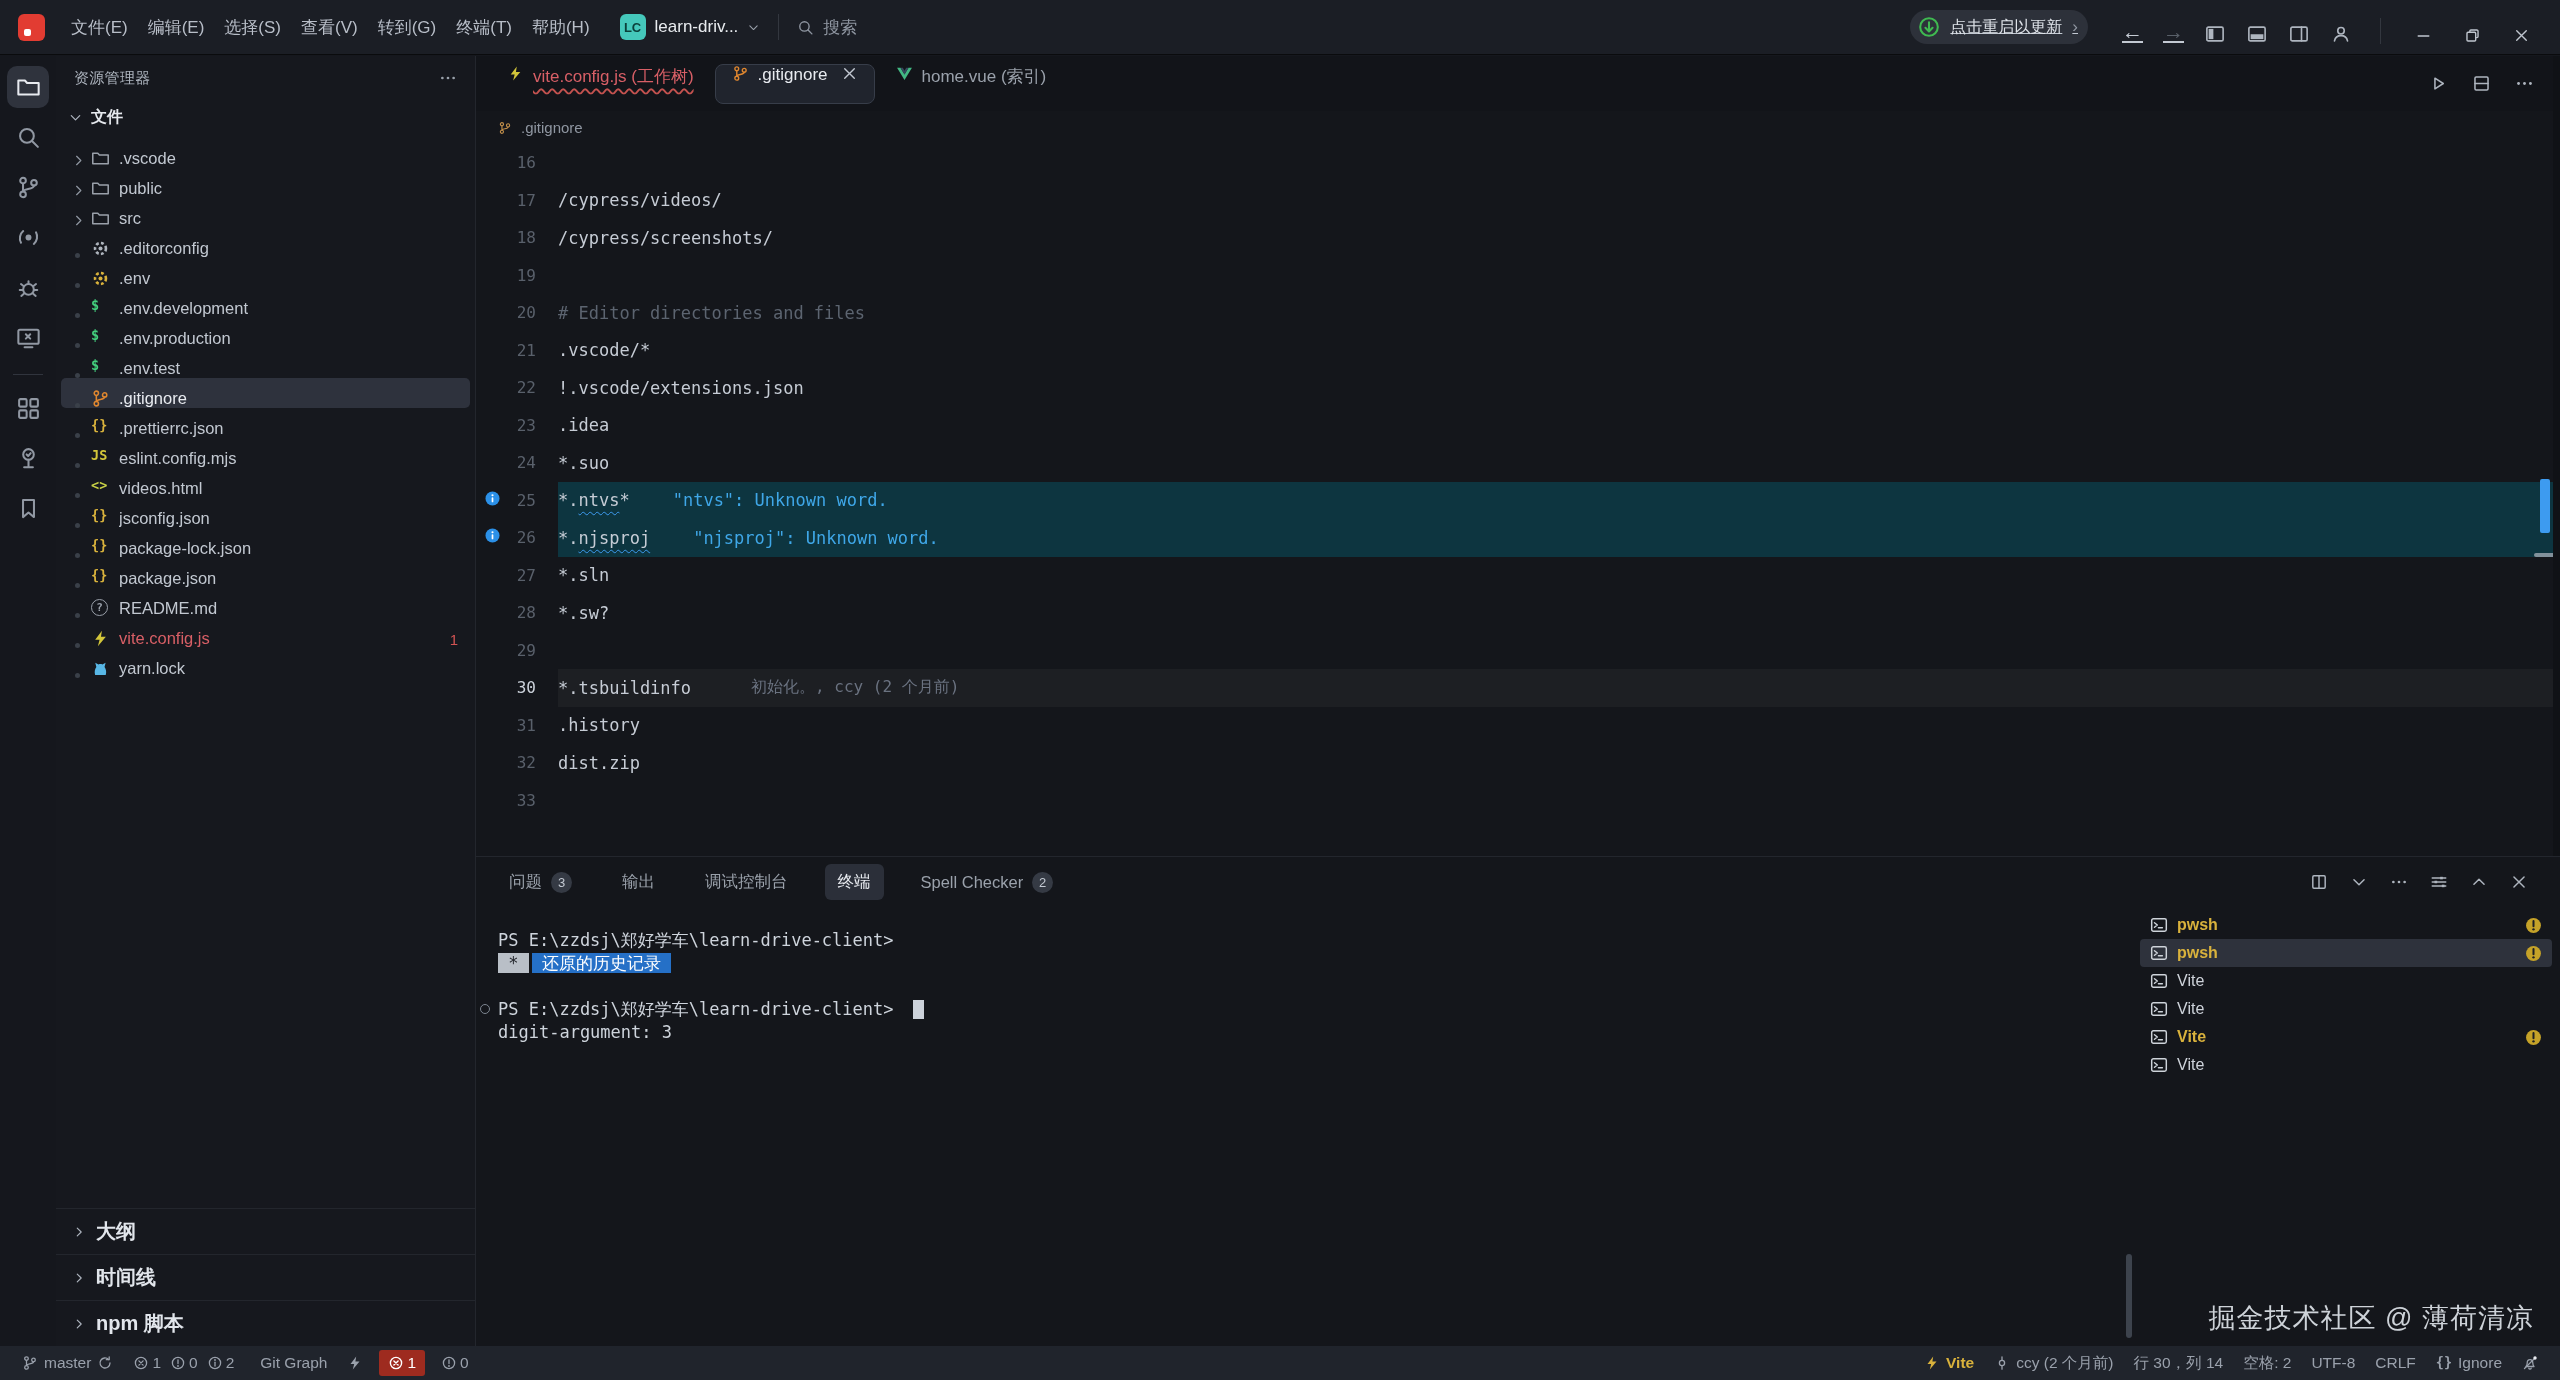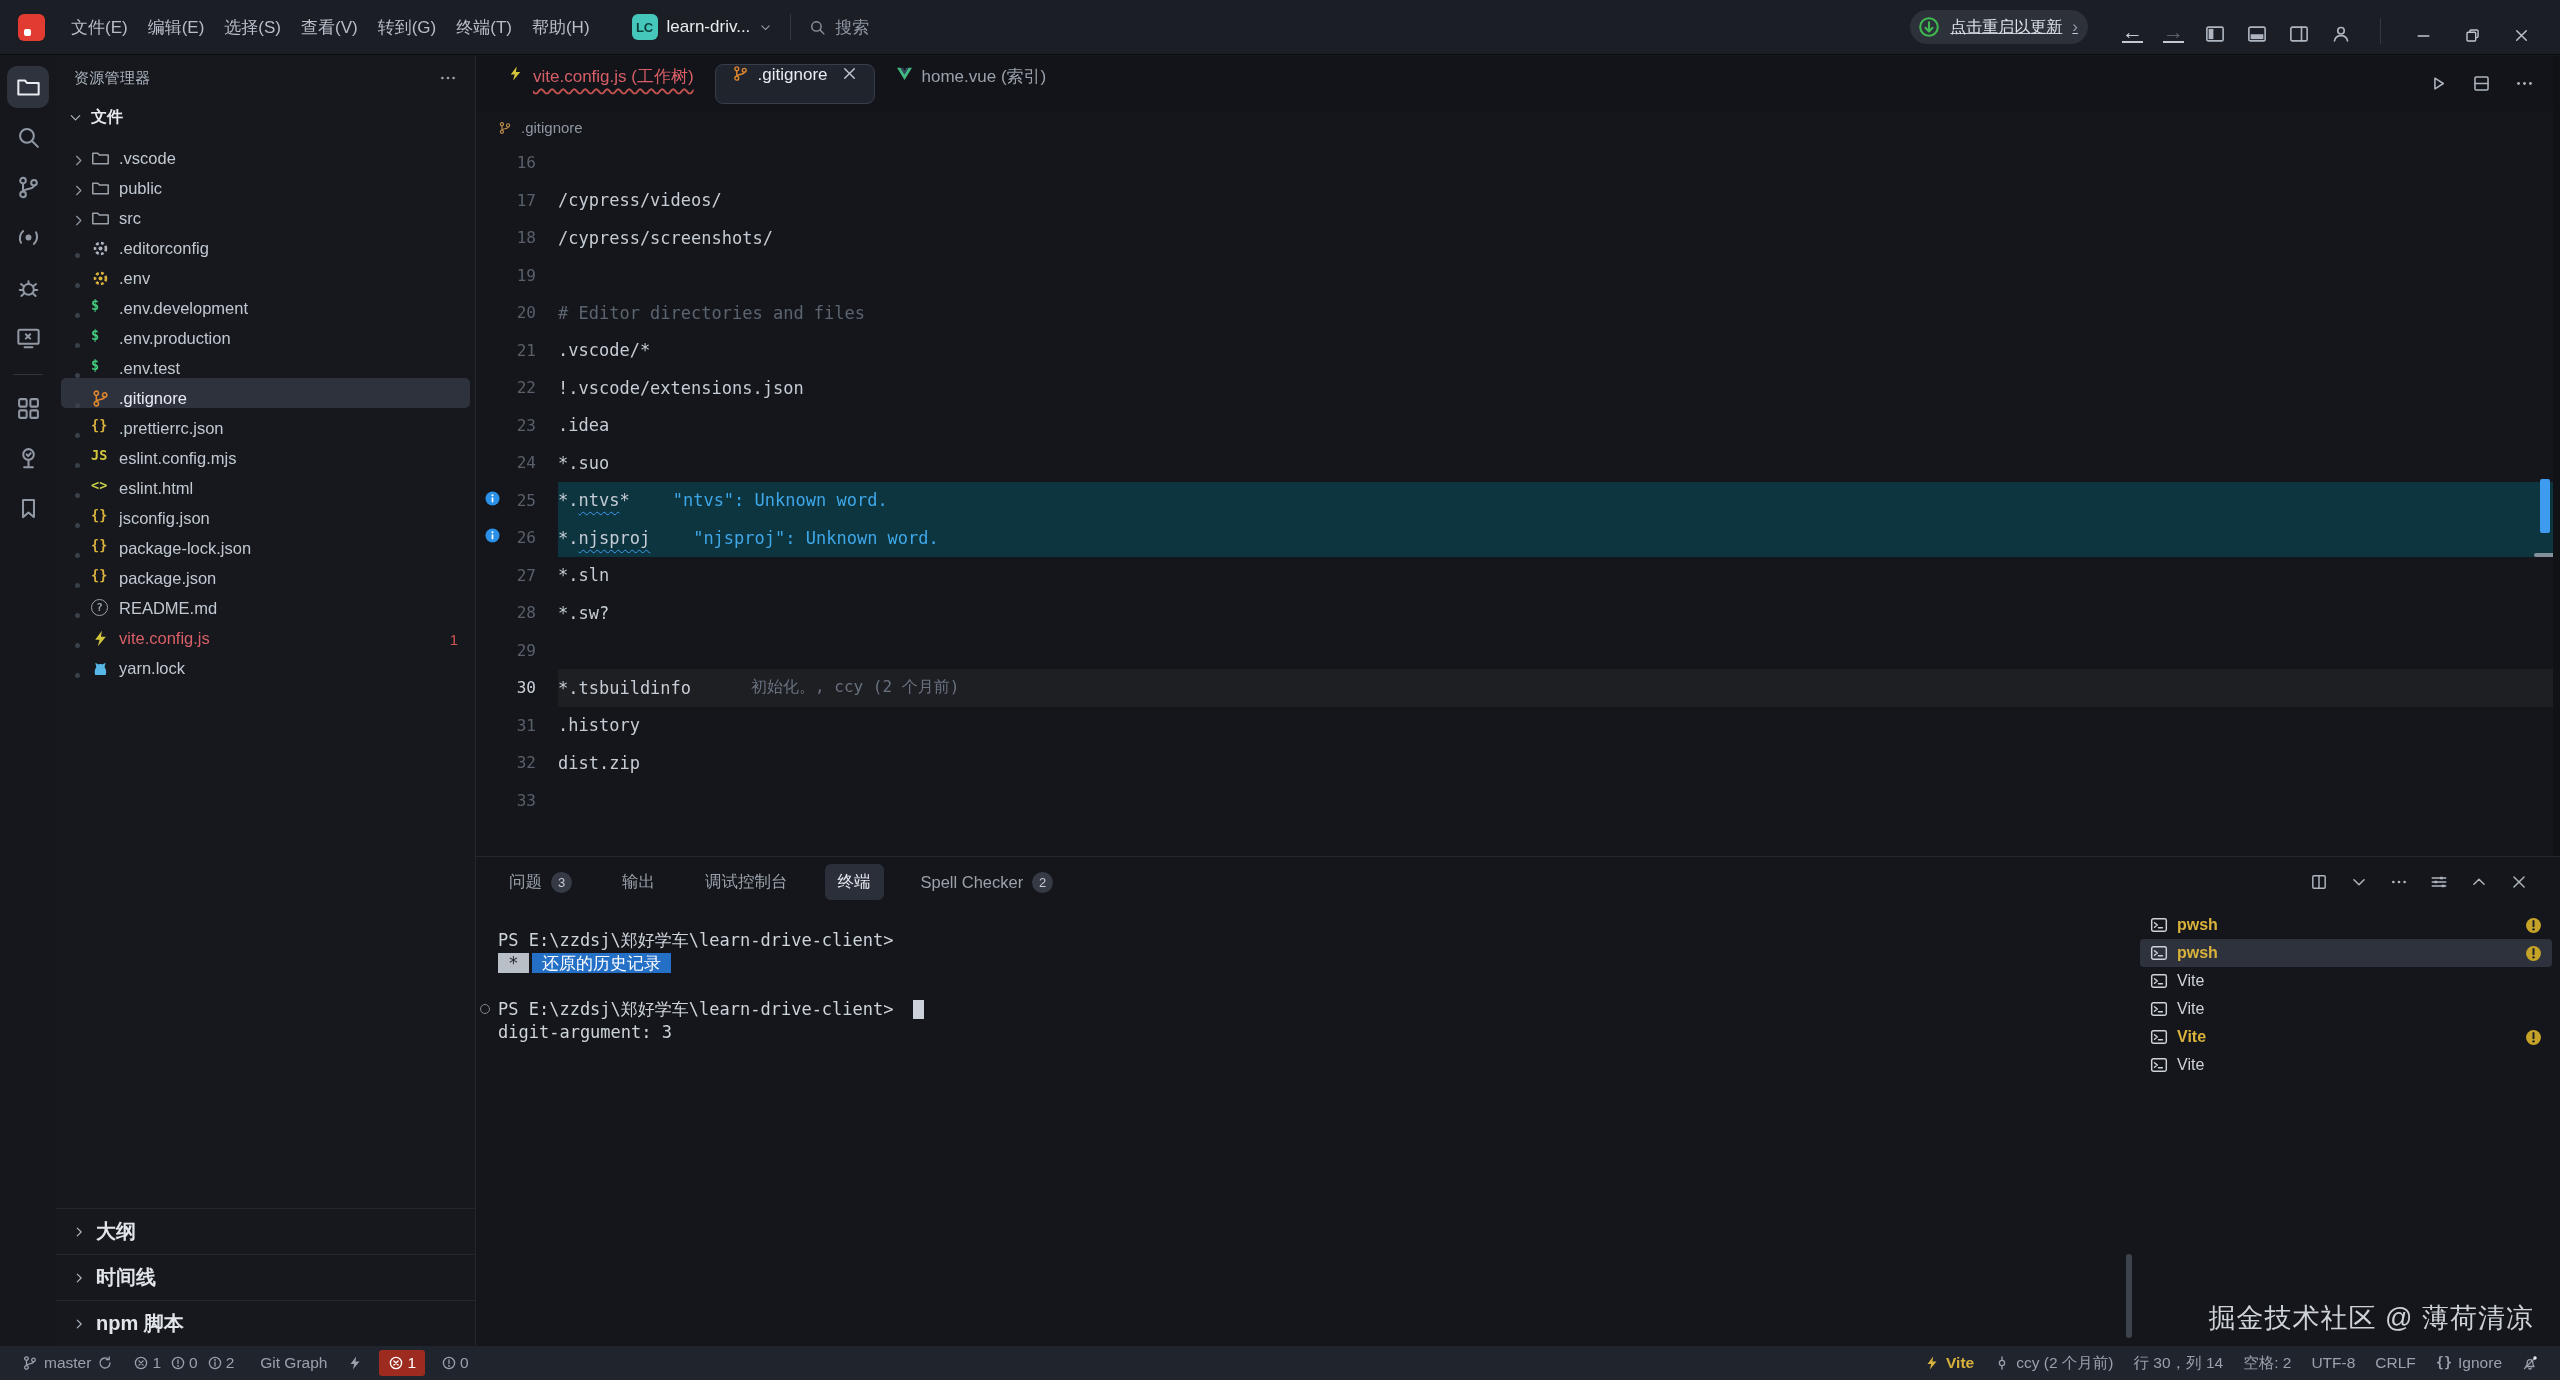--- a/index.html
+++ b/index.html
@@ -9,21 +9,21 @@
   .ic{display:inline-flex;align-items:center;justify-content:center;flex:none;}
   .ic svg{width:100%;height:100%;display:block;}
 
   
   .titlebar{position:absolute;top:0;left:0;right:0;height:55px;background:#1b1e25;
     border-bottom:1px solid #0a0b0d;display:flex;align-items:center;padding:0 14px;}
   .logo{width:27px;height:27px;background:#e23c32;border-radius:6px;margin:0 16px 0 4px;position:relative;flex:none;}
   .logo::after{content:"";position:absolute;left:6px;bottom:5px;width:7px;height:7px;background:#fff;border-radius:2px;}
   .menubar{display:flex;align-items:center;}
   .menu-item{padding:6px 10px;font-size:17px;color:#b8bec8;border-radius:6px;white-space:nowrap;}
-  .proj-chip{display:flex;align-items:center;gap:9px;margin-left:32px;}
+  .proj-chip{display:flex;align-items:center;gap:9px;margin-left:20px;}
   .lc-badge{width:26px;height:26px;border-radius:6px;background:#45c8bb;color:#0a3f3a;
     font-weight:700;font-size:13px;display:flex;align-items:center;justify-content:center;}
   .proj-name{color:#e8ebef;font-size:17px;}
   .chev-sm{width:13px;height:13px;color:#9aa1ab;}
   .tb-sep{width:1px;height:26px;background:#33373f;margin:0 18px;}
   .searchbox{display:flex;align-items:center;gap:9px;color:#8f96a1;font-size:17px;}
   .searchbox .ic{width:17px;height:17px;}
   .tb-right{margin-left:auto;display:flex;align-items:flex-end;text-decoration:underline;}
   .update-pill{display:flex;align-items:center;gap:10px;background:#2d313a;border-radius:999px;
     padding:6px 8px 6px 8px;color:#dfe3e9;font-size:16px;}
@@ -432,21 +432,21 @@
  </div>
           <div class="file-row ">
    <span class="gitdot"></span>
    <span class="fic tic" style="color:#d3c63a">JS</span>
    <span class="fname ">eslint.config.mjs</span>
 
  </div>
           <div class="file-row ">
    <span class="gitdot"></span>
    <span class="fic tic" style="color:#c7cf46">&lt;&gt;</span>
-   <span class="fname ">eslint.html</span>
+   <span class="fname ">videos.html</span>
 
  </div>
           <div class="file-row ">
    <span class="gitdot"></span>
    <span class="fic tic" style="color:#d9b23c">{}</span>
    <span class="fname ">jsconfig.json</span>
 
  </div>
           <div class="file-row ">
    <span class="gitdot"></span>

